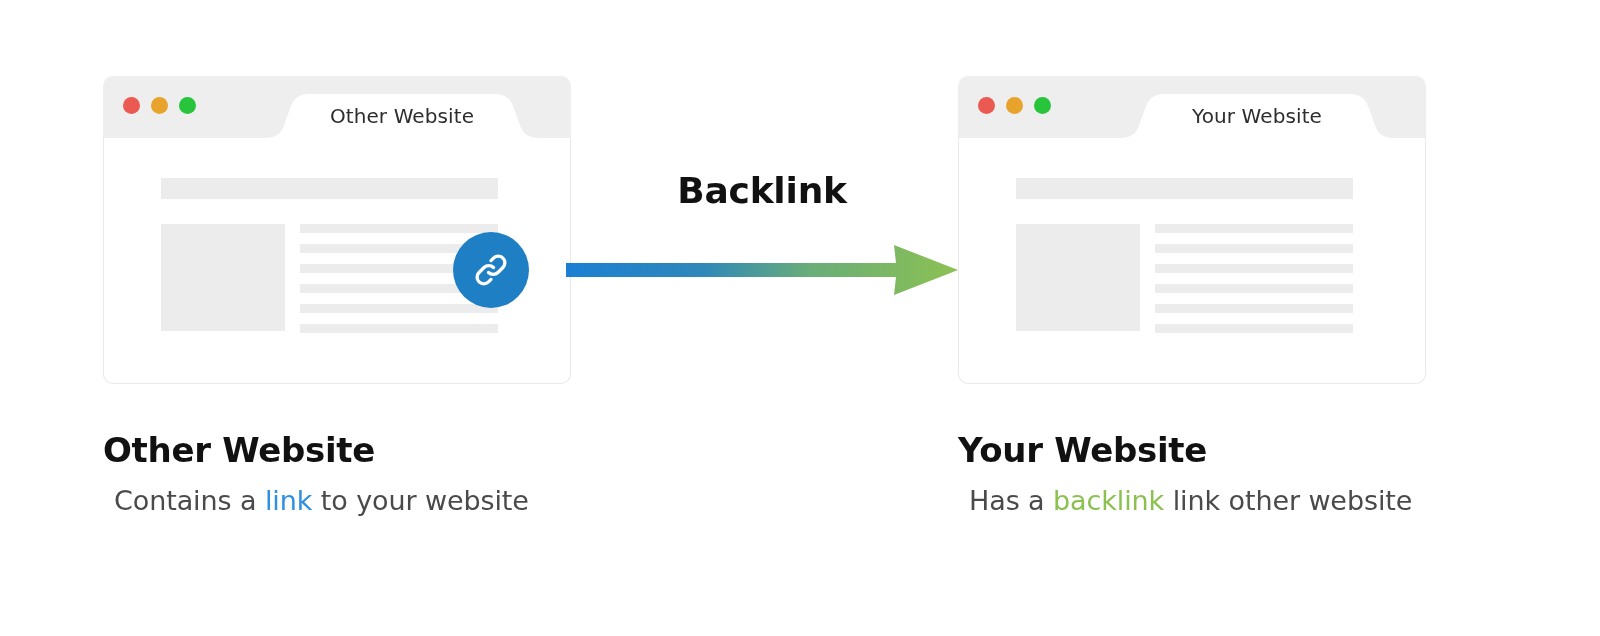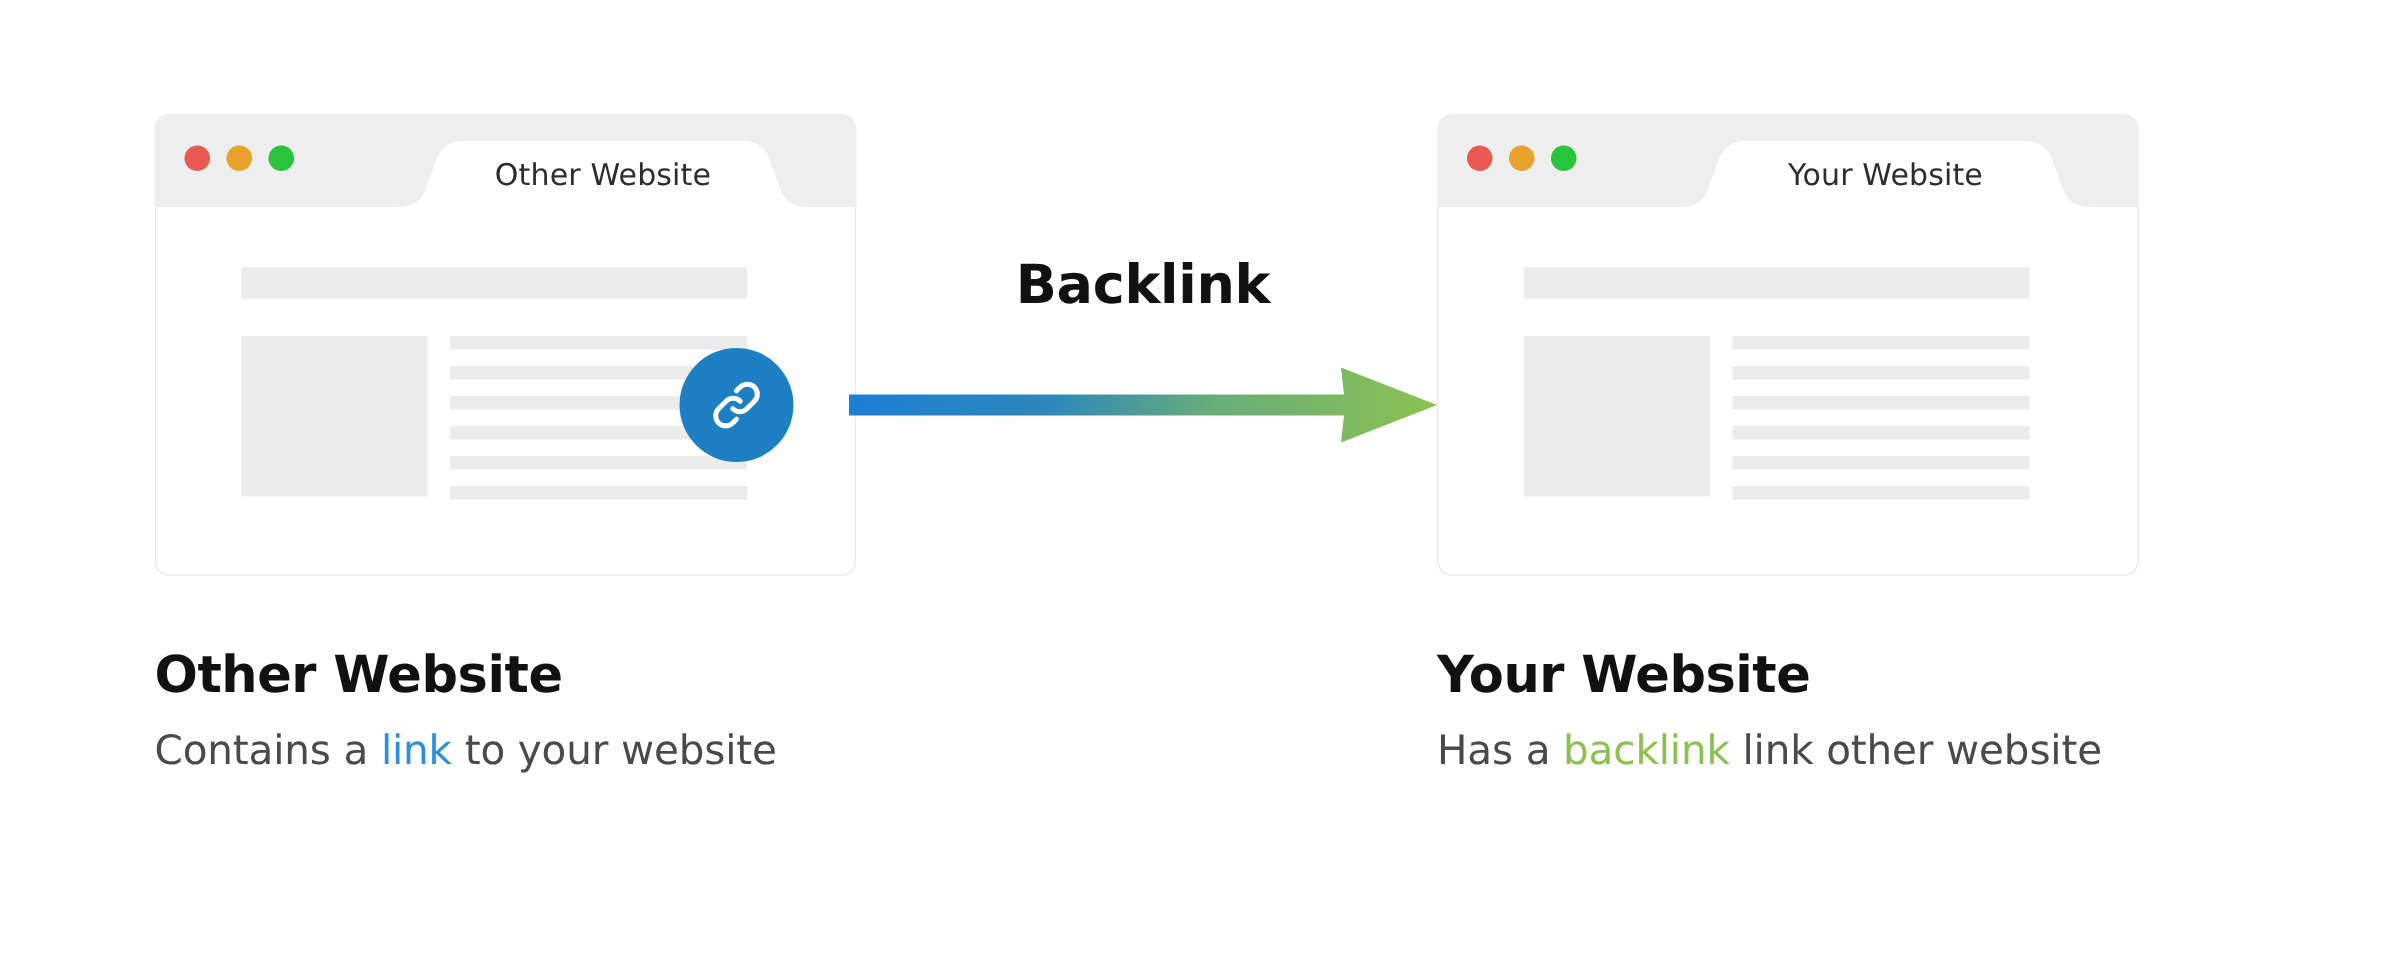--- a/index.html
+++ b/index.html
@@ -171,21 +171,21 @@
     font-weight: bold;
     color: #111111;
     letter-spacing: -0.3px;
     margin: 0 0 16px 0;
     line-height: 1.1;
   }
   .caption-sub {
     font-size: 27px;
     color: #4a4a4a;
     letter-spacing: -0.1px;
-    margin: 0;
+    margin: 11px;
     line-height: 1.2;
     white-space: nowrap;
   }
   .hl-blue  { color: #2e8fe0; }
   .hl-green { color: #8cc152; }
 </style>
 </head>
 <body>
 
 <div class="stage">

